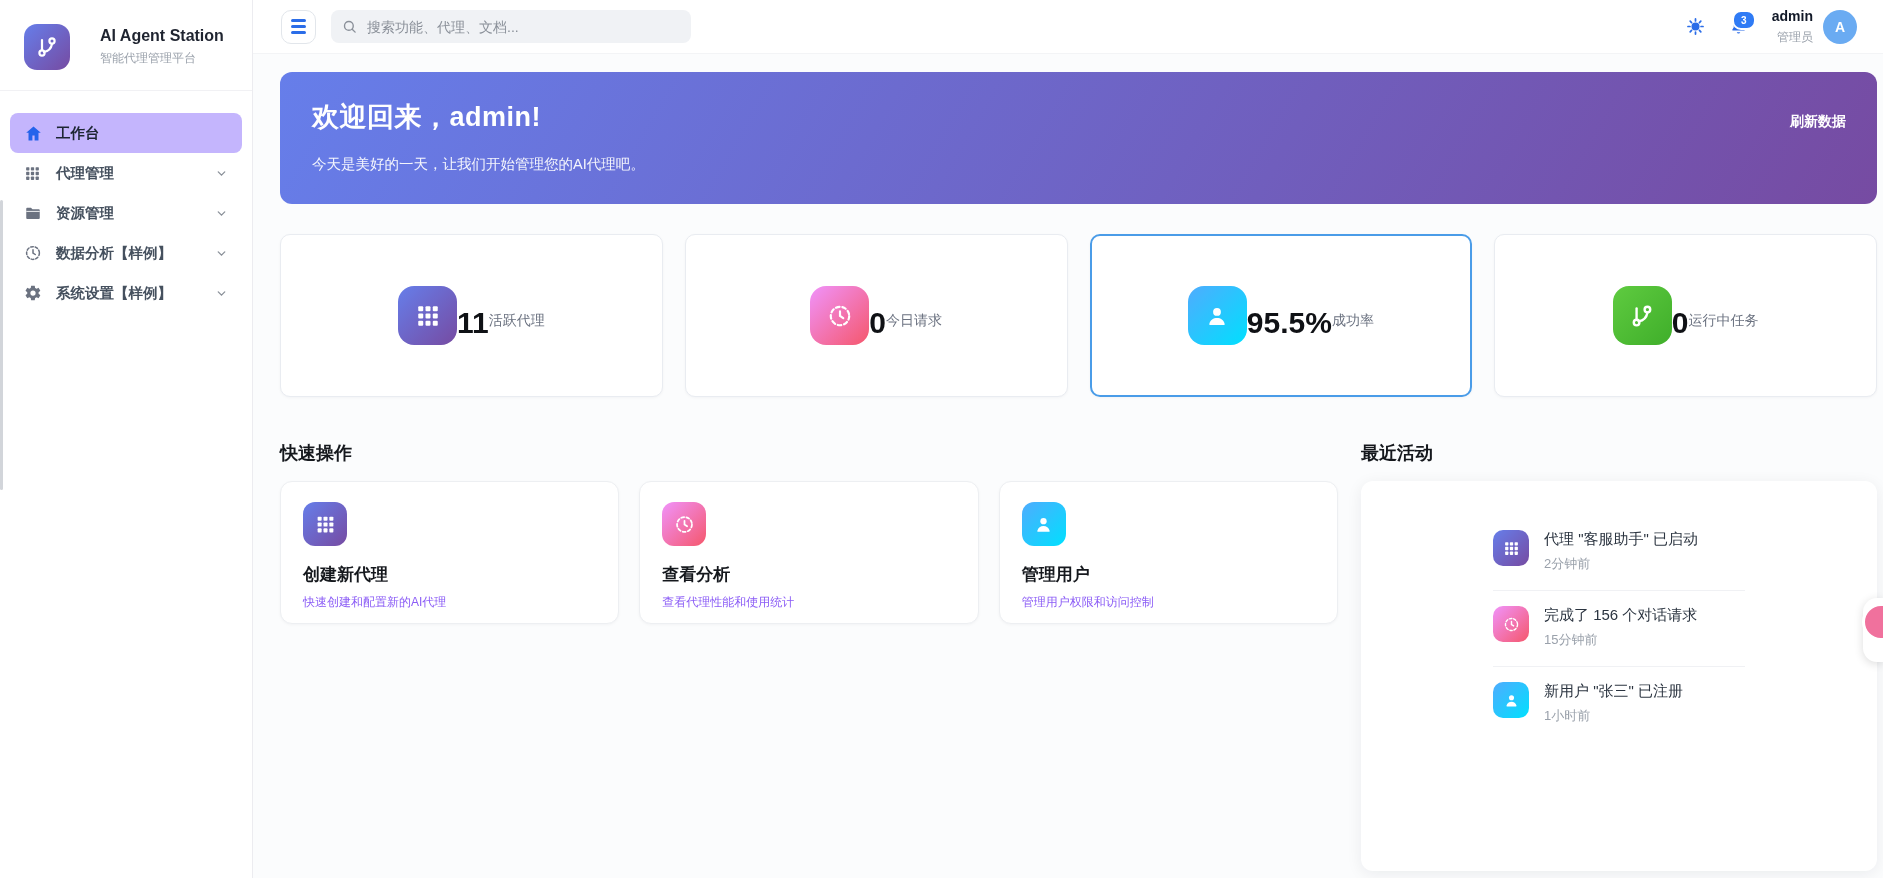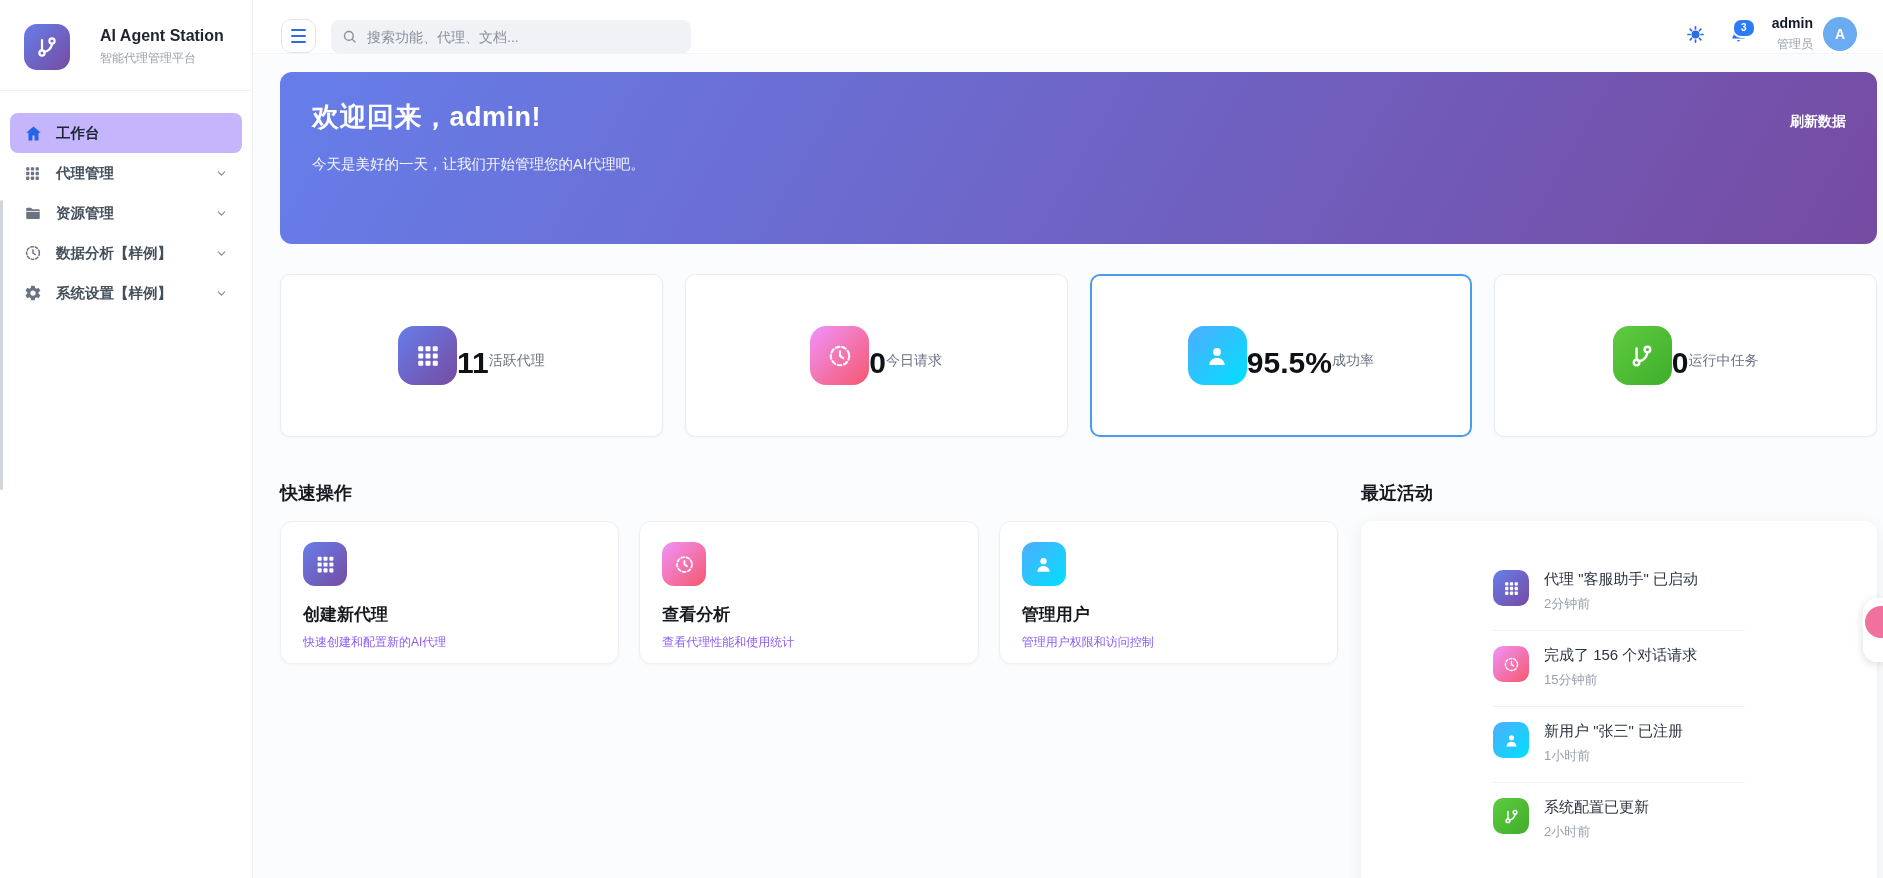--- a/index.html
+++ b/index.html
@@ -19,21 +19,21 @@
   .brand-sub{font-size:12px;color:#9aa1ab;margin-top:5px;}
   .nav{padding:22px 10px;}
   .nav-item{height:40px;display:flex;align-items:center;gap:13px;padding:0 14px;
     border-radius:8px;font-size:14.5px;font-weight:600;color:#45505e;cursor:pointer;}
   .nav-item .ni-icon{width:19px;height:19px;color:#6b7280;display:flex;align-items:center;}
   .nav-item.active{background:#c4b5fd;color:#1d2633;}
   .nav-item.active .ni-icon{color:#2563eb;}
   .chev{margin-left:auto;color:#8a9099;display:flex;}
   
   .topbar{position:absolute;left:253px;top:0;width:1630px;height:54px;background:#fff;
-    display:flex;align-items:flex-end;padding:0 26px 0 28px;box-sizing:border-box;
+    display:flex;align-items:center;padding:0 26px 0 28px;box-sizing:border-box;
     border-bottom:1px solid #f3f4f6;z-index:5;}
   .hamburger{width:35px;height:34px;border:1px solid #e2e6eb;border-radius:10px;background:#fff;
     display:flex;flex-direction:column;justify-content:center;align-items:center;gap:3.5px;
     cursor:pointer;margin-right:15px;}
   .hamburger span{display:block;width:15px;height:2.4px;border-radius:2px;background:#2b6de8;}
   .search{width:360px;height:33px;background:#f0f2f5;border-radius:8px;display:flex;
     align-items:center;padding:0 11px;gap:8px;box-sizing:border-box;}
   .search input{flex:1;border:none;outline:none;background:transparent;font-size:14px;
     color:#333;font-family:inherit;}
   .search input::placeholder{color:#8a9099;}
@@ -44,21 +44,21 @@
     display:flex;align-items:center;justify-content:center;padding:0 2px;}
   .user-chip{display:flex;align-items:center;gap:10px;cursor:pointer;}
   .user-meta{text-align:right;}
   .user-name{font-size:14px;font-weight:700;color:#111827;}
   .user-role{font-size:12px;color:#9aa1ab;margin-top:5px;}
   .avatar{width:34px;height:34px;border-radius:50%;background:#6aabf2;color:#fff;
     font-size:14px;font-weight:700;display:flex;align-items:center;justify-content:center;}
   
   .main{position:absolute;left:253px;top:54px;width:1630px;height:824px;box-sizing:border-box;
     padding:18px 6px 0 27px;overflow:hidden;}
-  .banner{height:172px;border-radius:12px;position:relative;color:#fff;
+  .banner{height:132px;border-radius:12px;position:relative;color:#fff;
     padding:27px 32px;box-sizing:border-box;}
   .banner-title{font-size:27px;font-weight:700;letter-spacing:.5px;}
   .banner-sub{font-size:14.5px;margin-top:20px;opacity:.93;}
   .refresh-btn{position:absolute;right:25px;top:40px;background:transparent;border:none;
     color:#fff;font-size:14px;font-weight:600;cursor:pointer;font-family:inherit;}
   .stats{display:grid;grid-template-columns:repeat(4,1fr);gap:22px;margin-top:30px;}
   .stat-card{background:#fff;border:1px solid #e9ecf1;border-radius:10px;height:163px;
     display:flex;align-items:center;justify-content:center;
     box-shadow:0 1px 3px rgba(17,24,39,.04);cursor:pointer;box-sizing:border-box;}
   .stat-card.selected{border:2px solid #4a9ce8;}
@@ -386,34 +386,20 @@
               <svg width="17" height="17" viewBox="0 0 24 24" fill="#fff">
                   <circle cx="12" cy="8.2" r="3.6"></circle>
                   <path d="M4.9 19.3c.9-3.7 3.8-5.5 7.1-5.5s6.2 1.8 7.1 5.5c.1.5-.3 1-.8 1H5.7c-.5 0-.9-.5-.8-1z"></path>
                 </svg>
             </div>
             <div>
               <div class="act-text">新用户 "张三" 已注册</div>
               <div class="act-time">1小时前</div>
             </div>
           </div>
-          <div class="activity-item">
-            <div class="tile act-tile g-green">
-              <svg width="17" height="17" viewBox="0 0 24 24" fill="none" stroke="#fff" stroke-width="2.2" stroke-linecap="round">
-                  <line x1="7" y1="5" x2="7" y2="15"></line>
-                  <circle cx="17" cy="6" r="2.6"></circle>
-                  <circle cx="7" cy="18" r="2.6"></circle>
-                  <path d="M17 9a10 10 0 0 1-8 8"></path>
-                </svg>
-            </div>
-            <div>
-              <div class="act-text">系统配置已更新</div>
-              <div class="act-time">2小时前</div>
-            </div>
-          </div>
         </div>
       </div>
     </div>
   </section>
 </main>
 
 <div class="edge-pill"></div>
 <div class="edge-circle"></div>
 
 <div class="left-scroll"></div>

